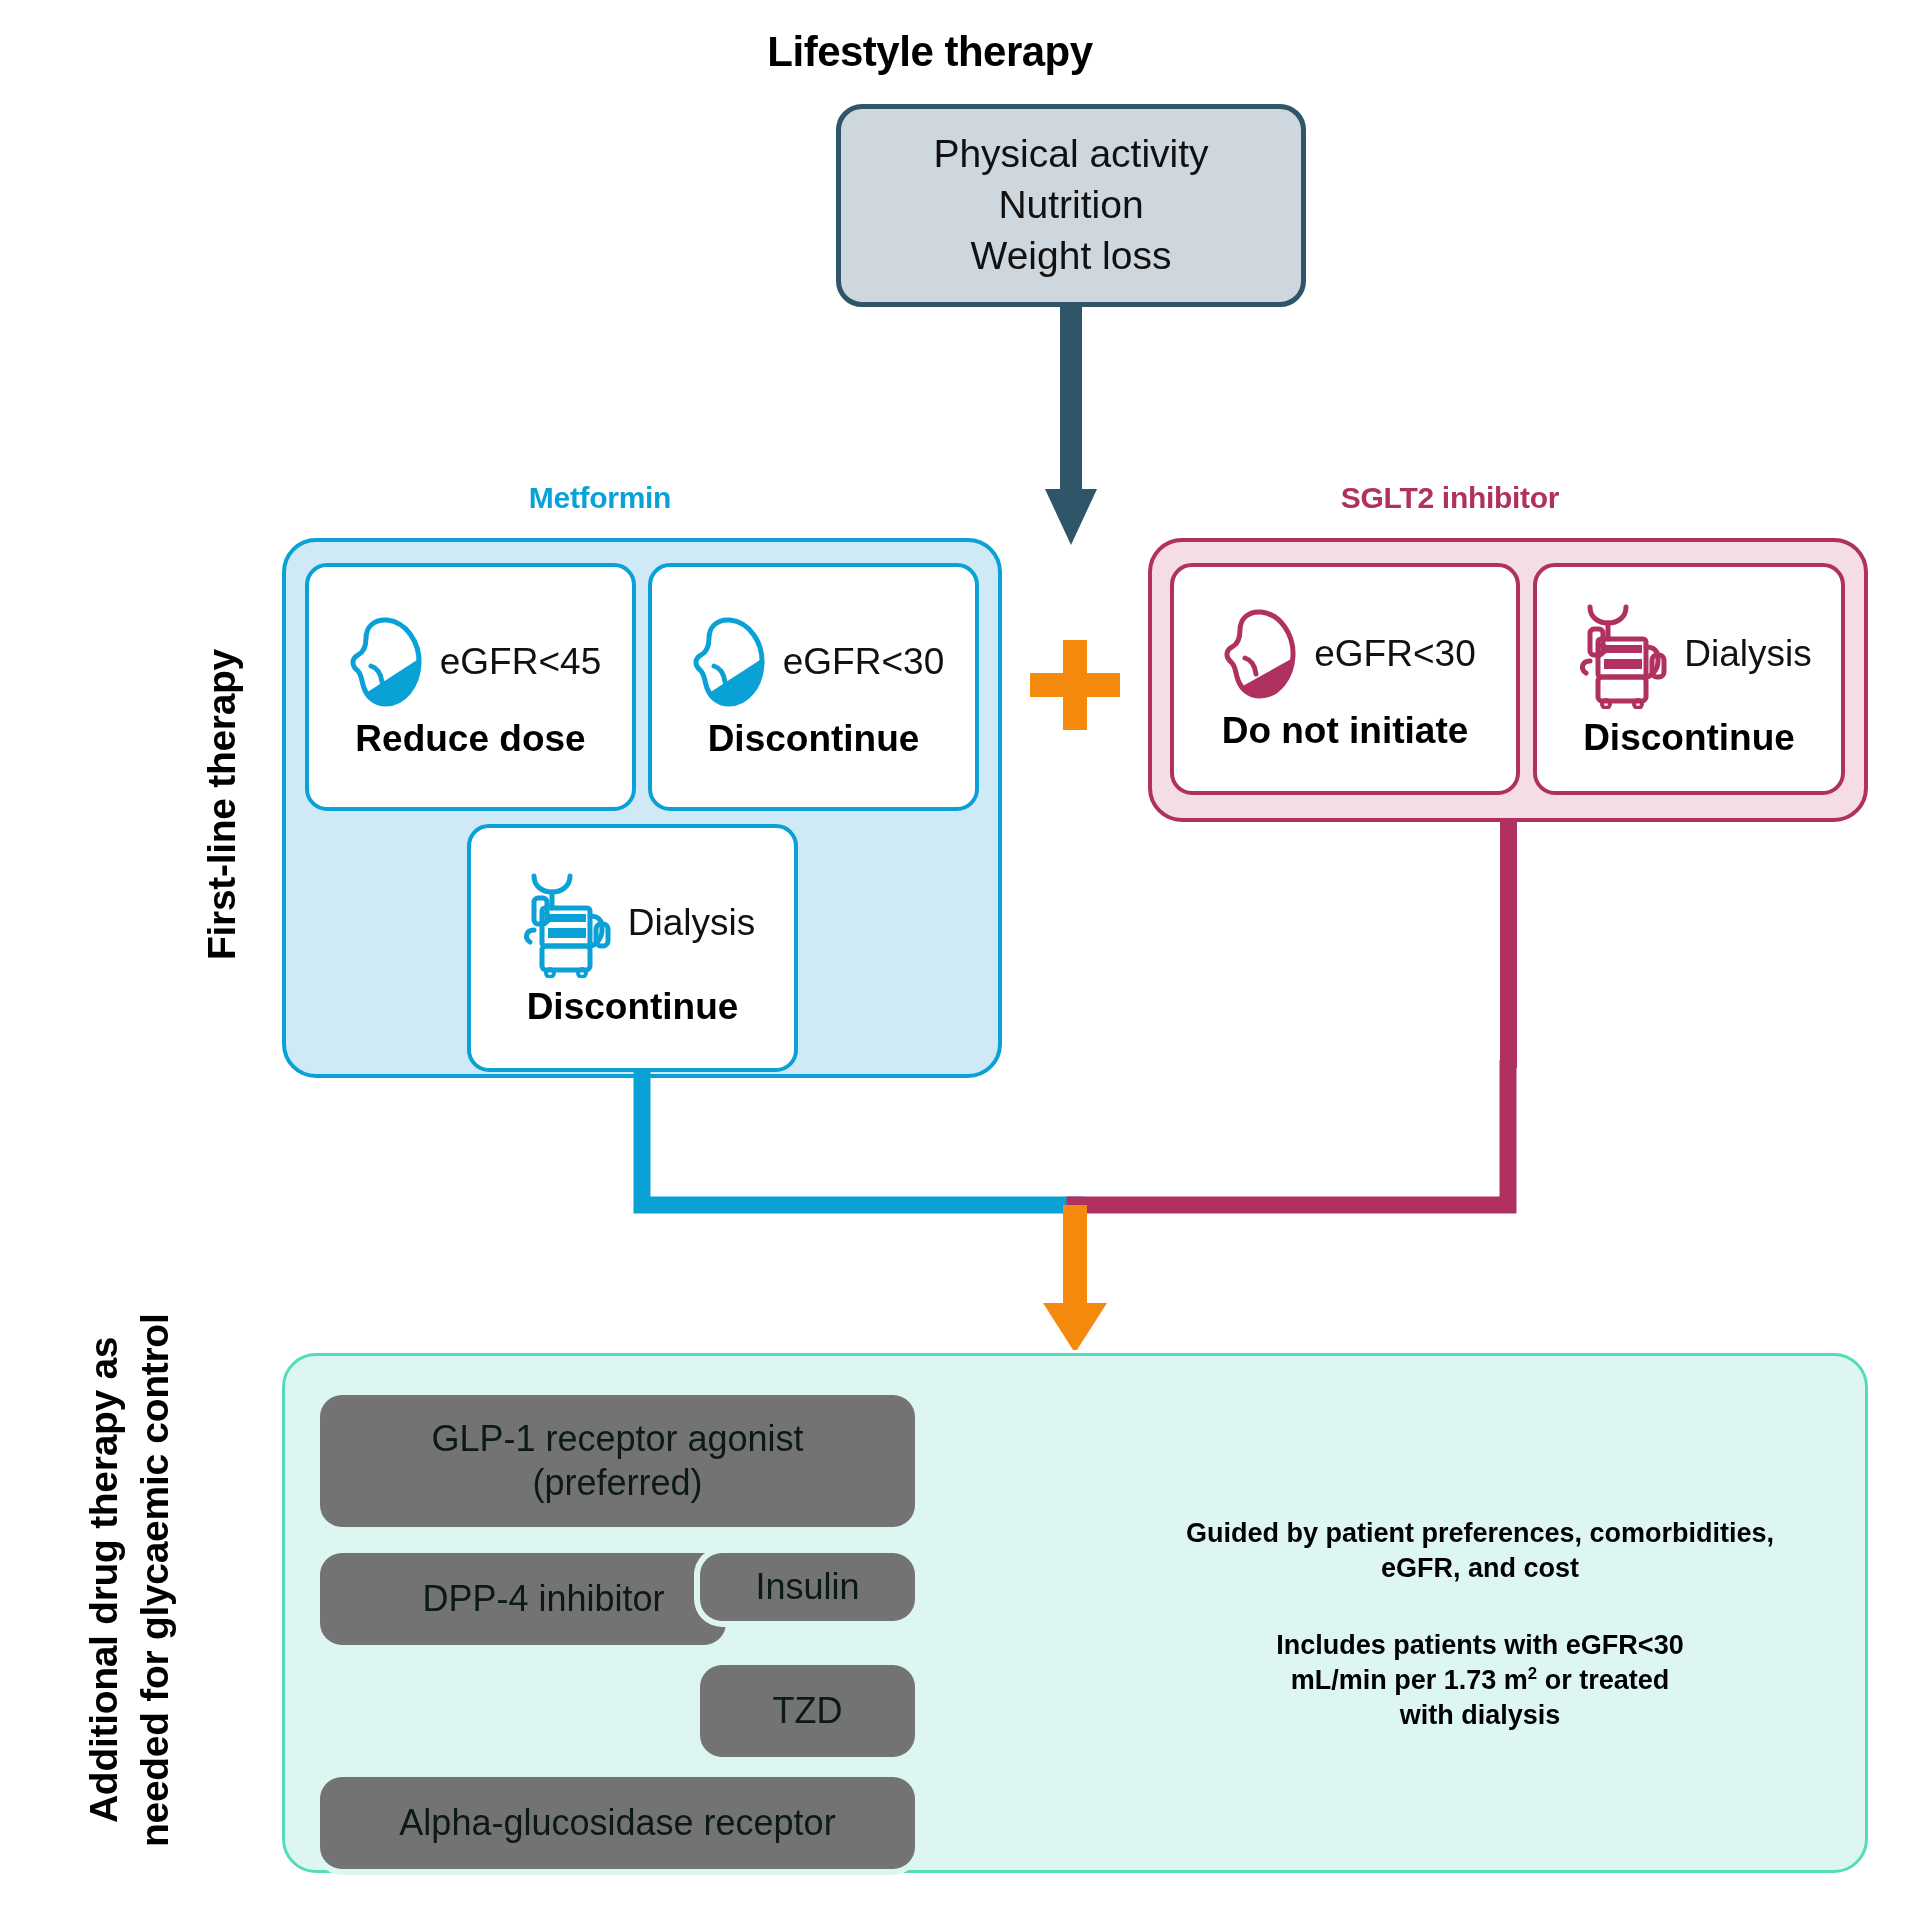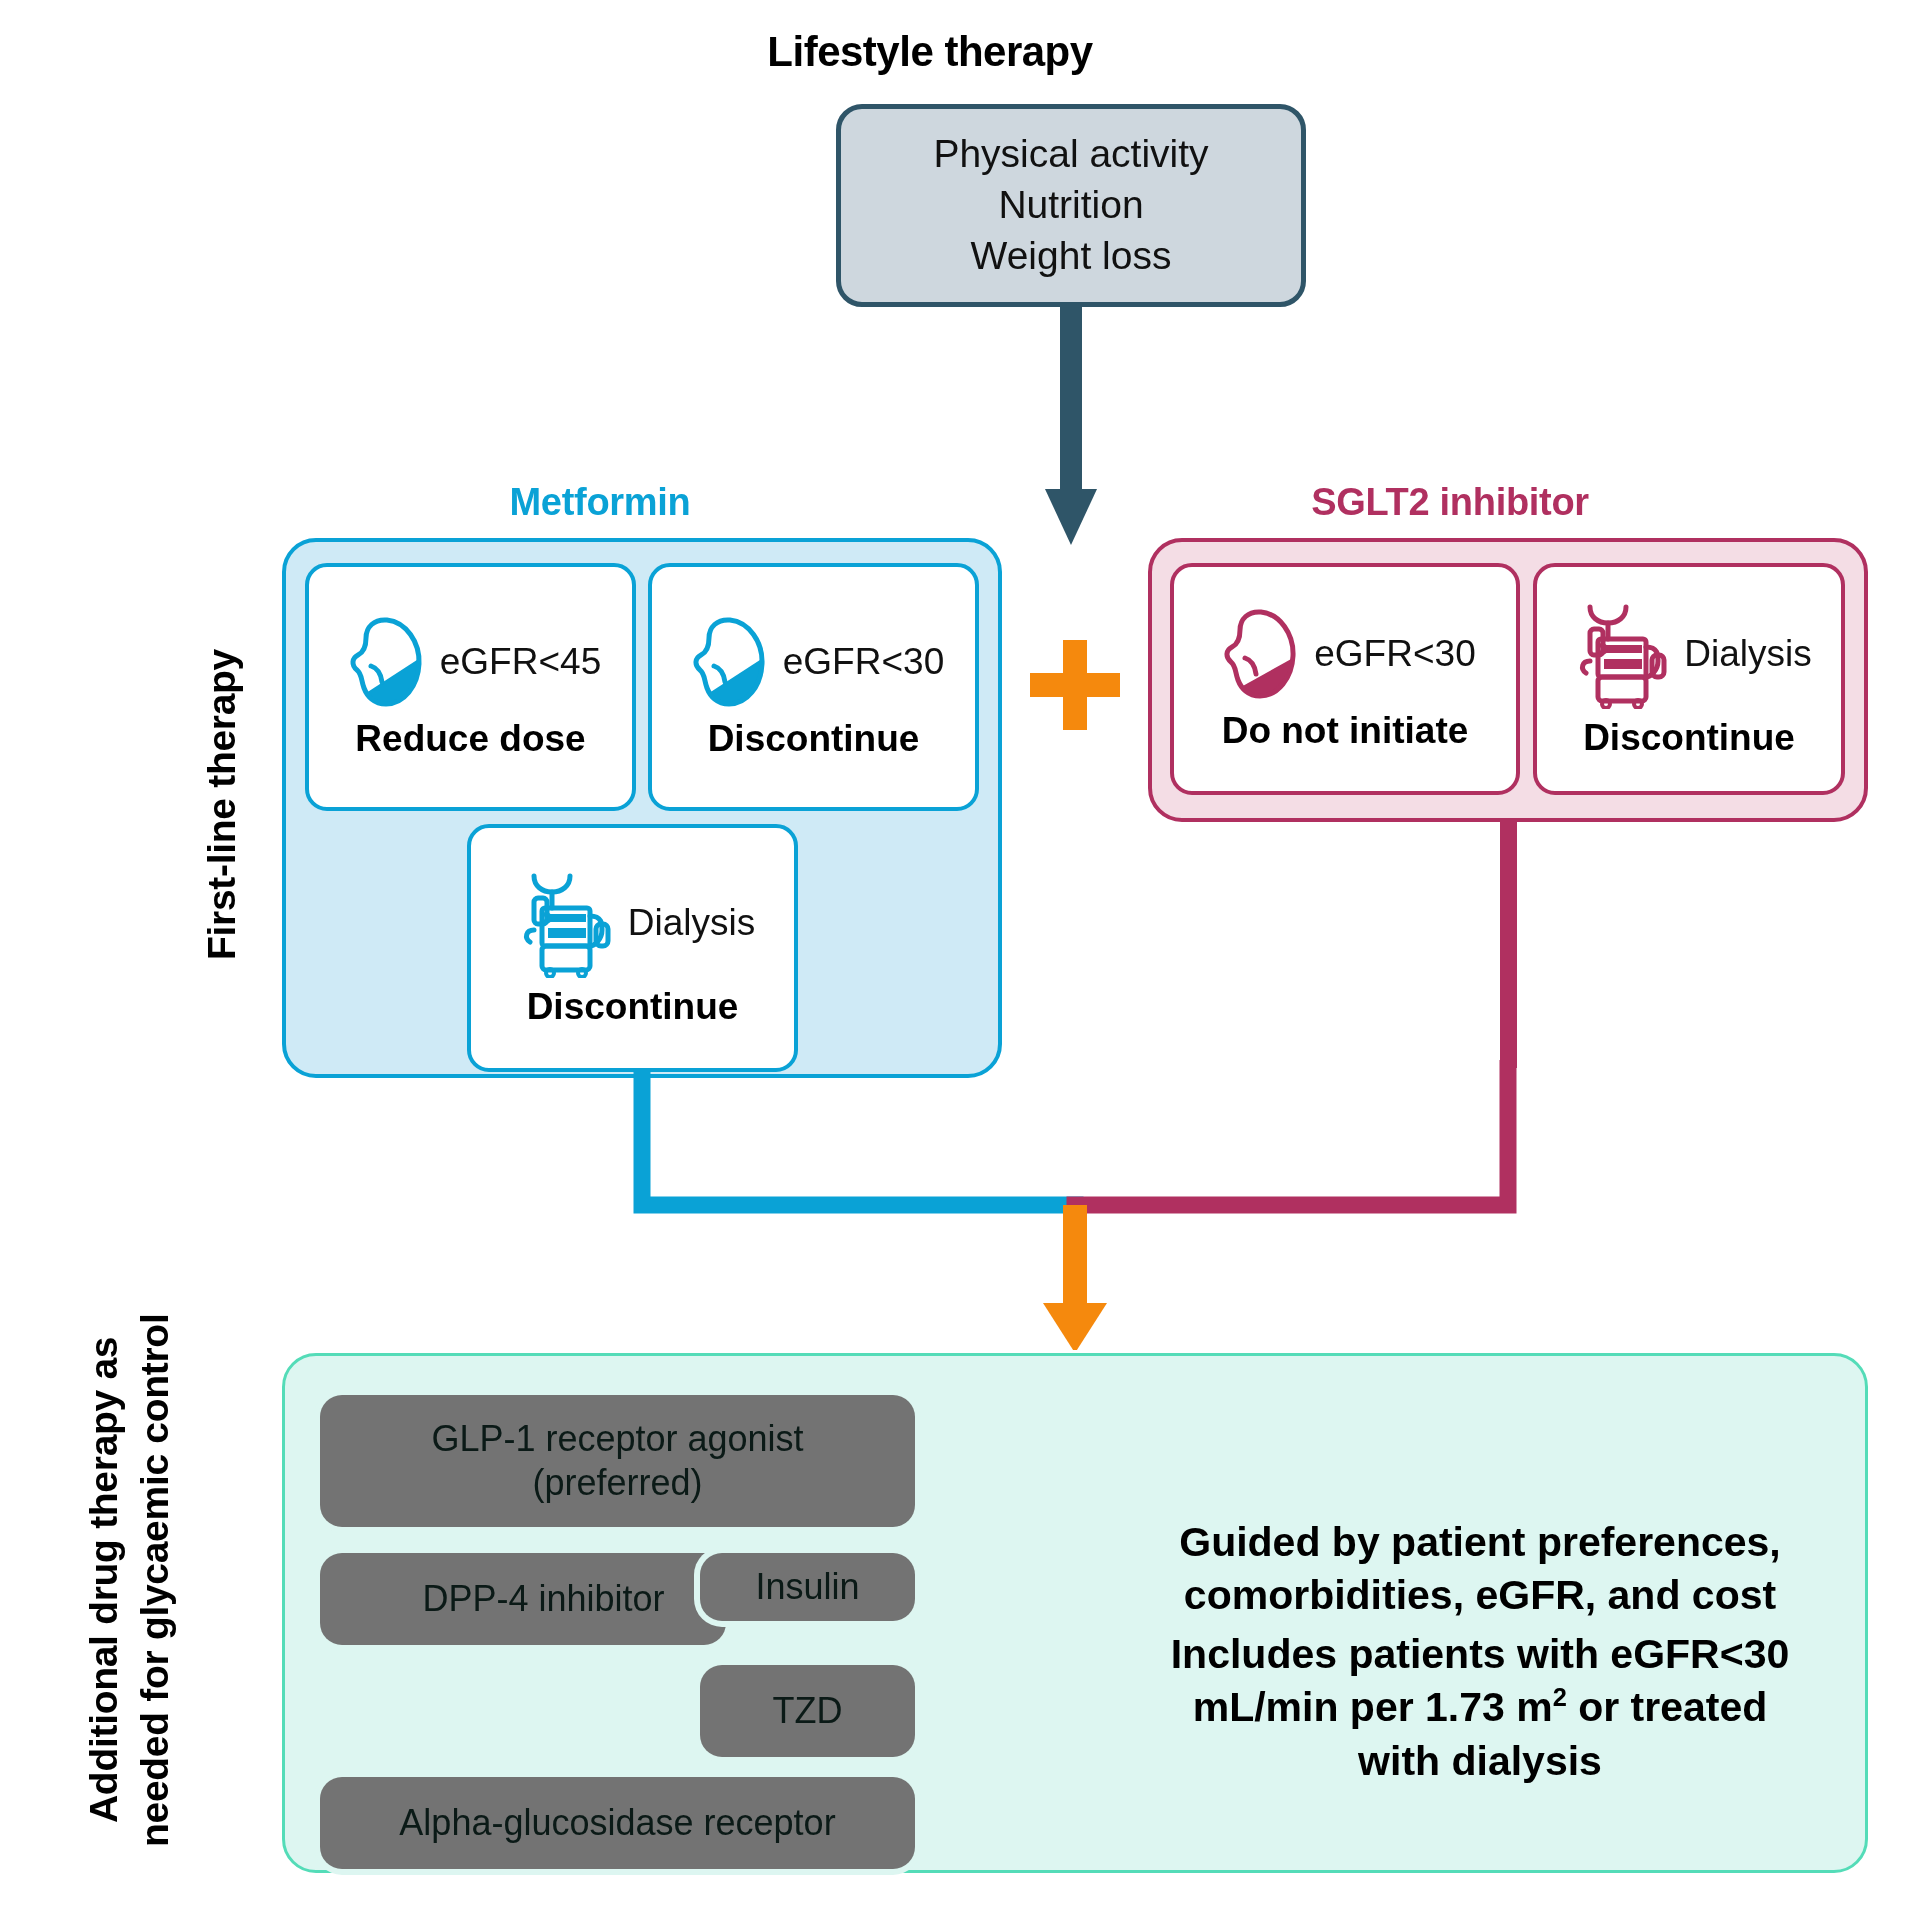--- a/index.html
+++ b/index.html
@@ -33,21 +33,21 @@
     font-size:39px;line-height:1.30;
     color:#111;
   }
   #lifestyle-box div{white-space:nowrap;}
 
   
   #dark-arrow{left:1043px;top:307px;width:56px;height:240px;}
 
   
   .col-title{
-    font-size:38px;font-weight:bold;text-align:center;letter-spacing:-0.3px;
+    font-size:30px;font-weight:bold;text-align:center;letter-spacing:-0.3px;
   }
   #metformin-title{left:290px;top:481px;width:620px;color:#0aa2d6;}
   #sglt2-title{left:1140px;top:481px;width:620px;color:#b03060;}
 
   
   #metformin-panel{
     left:282px;top:538px;width:720px;height:540px;
     background:#cfeaf6;border:4px solid #0aa2d6;border-radius:34px;
   }
   #sglt2-panel{
@@ -107,21 +107,21 @@
     box-shadow:0 0 0 6px #ddf6f1;
   }
   #pill-glp1{left:320px;top:1395px;width:595px;height:132px;}
   #pill-dpp4{left:320px;top:1553px;width:406px;height:92px;padding-left:41px;}
   #pill-insulin{left:700px;top:1553px;width:215px;height:68px;}
   #pill-sulf{left:320px;top:1665px;width:350px;height:92px;}
   #pill-tzd{left:700px;top:1665px;width:215px;height:92px;}
   #pill-alpha{left:320px;top:1777px;width:595px;height:92px;}
 
   .note{
-    font-size:41px;font-weight:bold;line-height:1.30;
+    font-size:27px;font-weight:bold;line-height:1.30;
     text-align:center;color:#000;
   }
   #note-1{left:1150px;top:1516px;width:660px;}
   #note-2{left:1150px;top:1628px;width:660px;}
 
   sup{font-size:0.62em;vertical-align:super;}
 </style>
 </head>
 <body>
 

